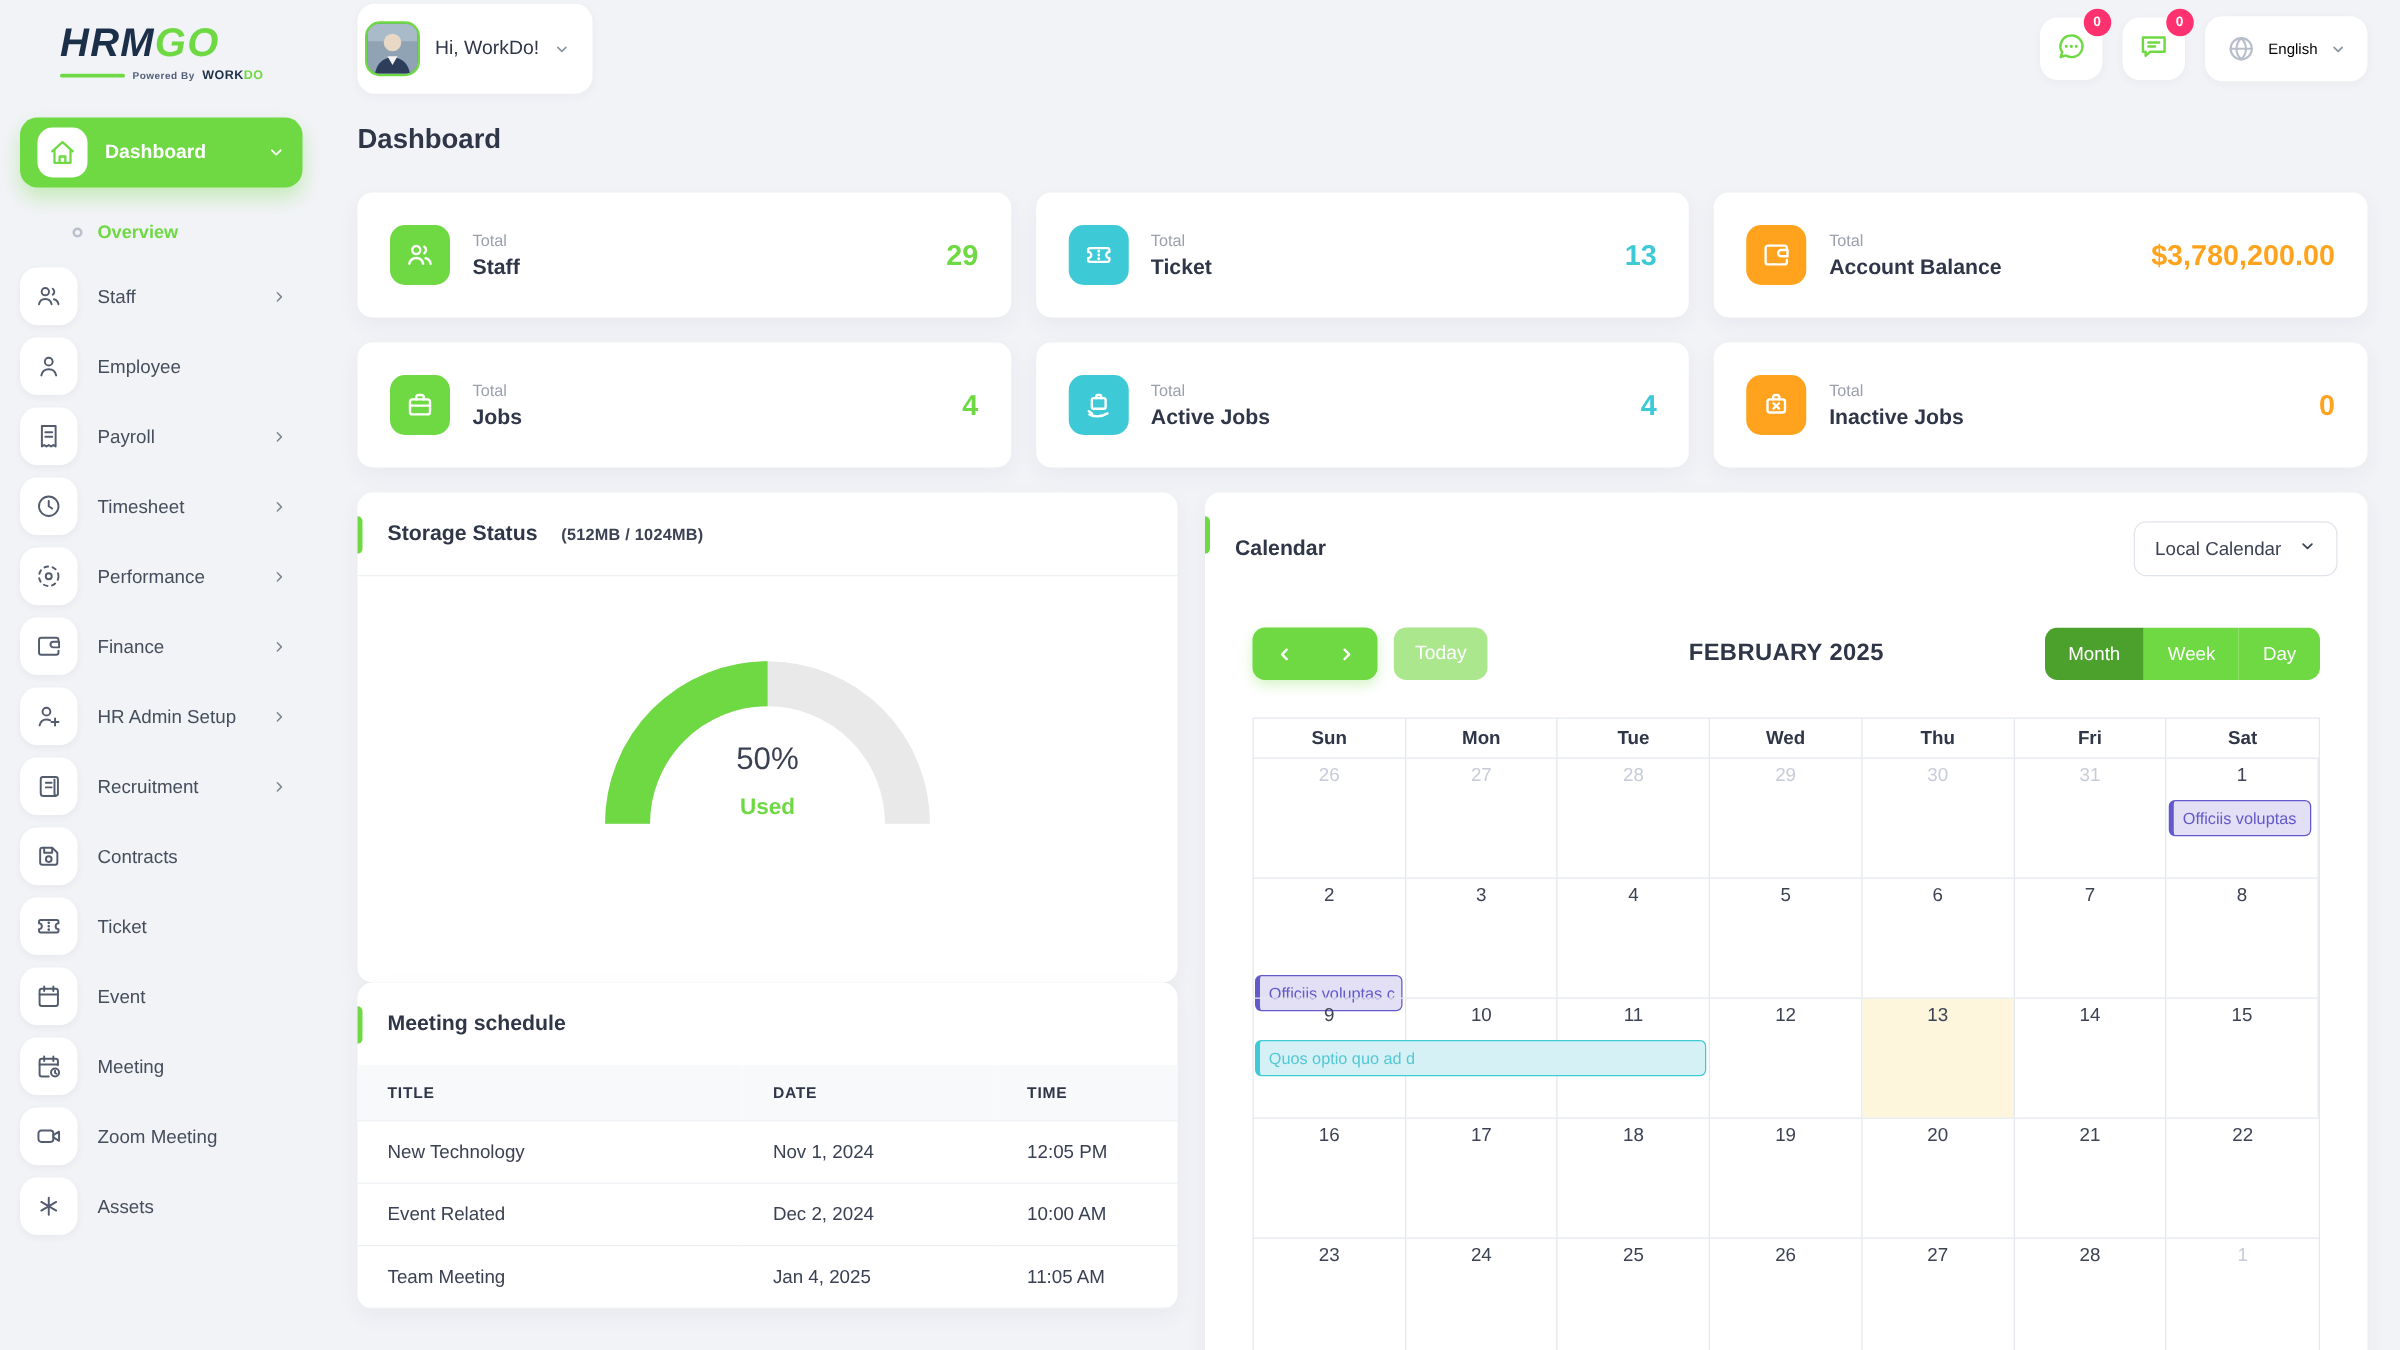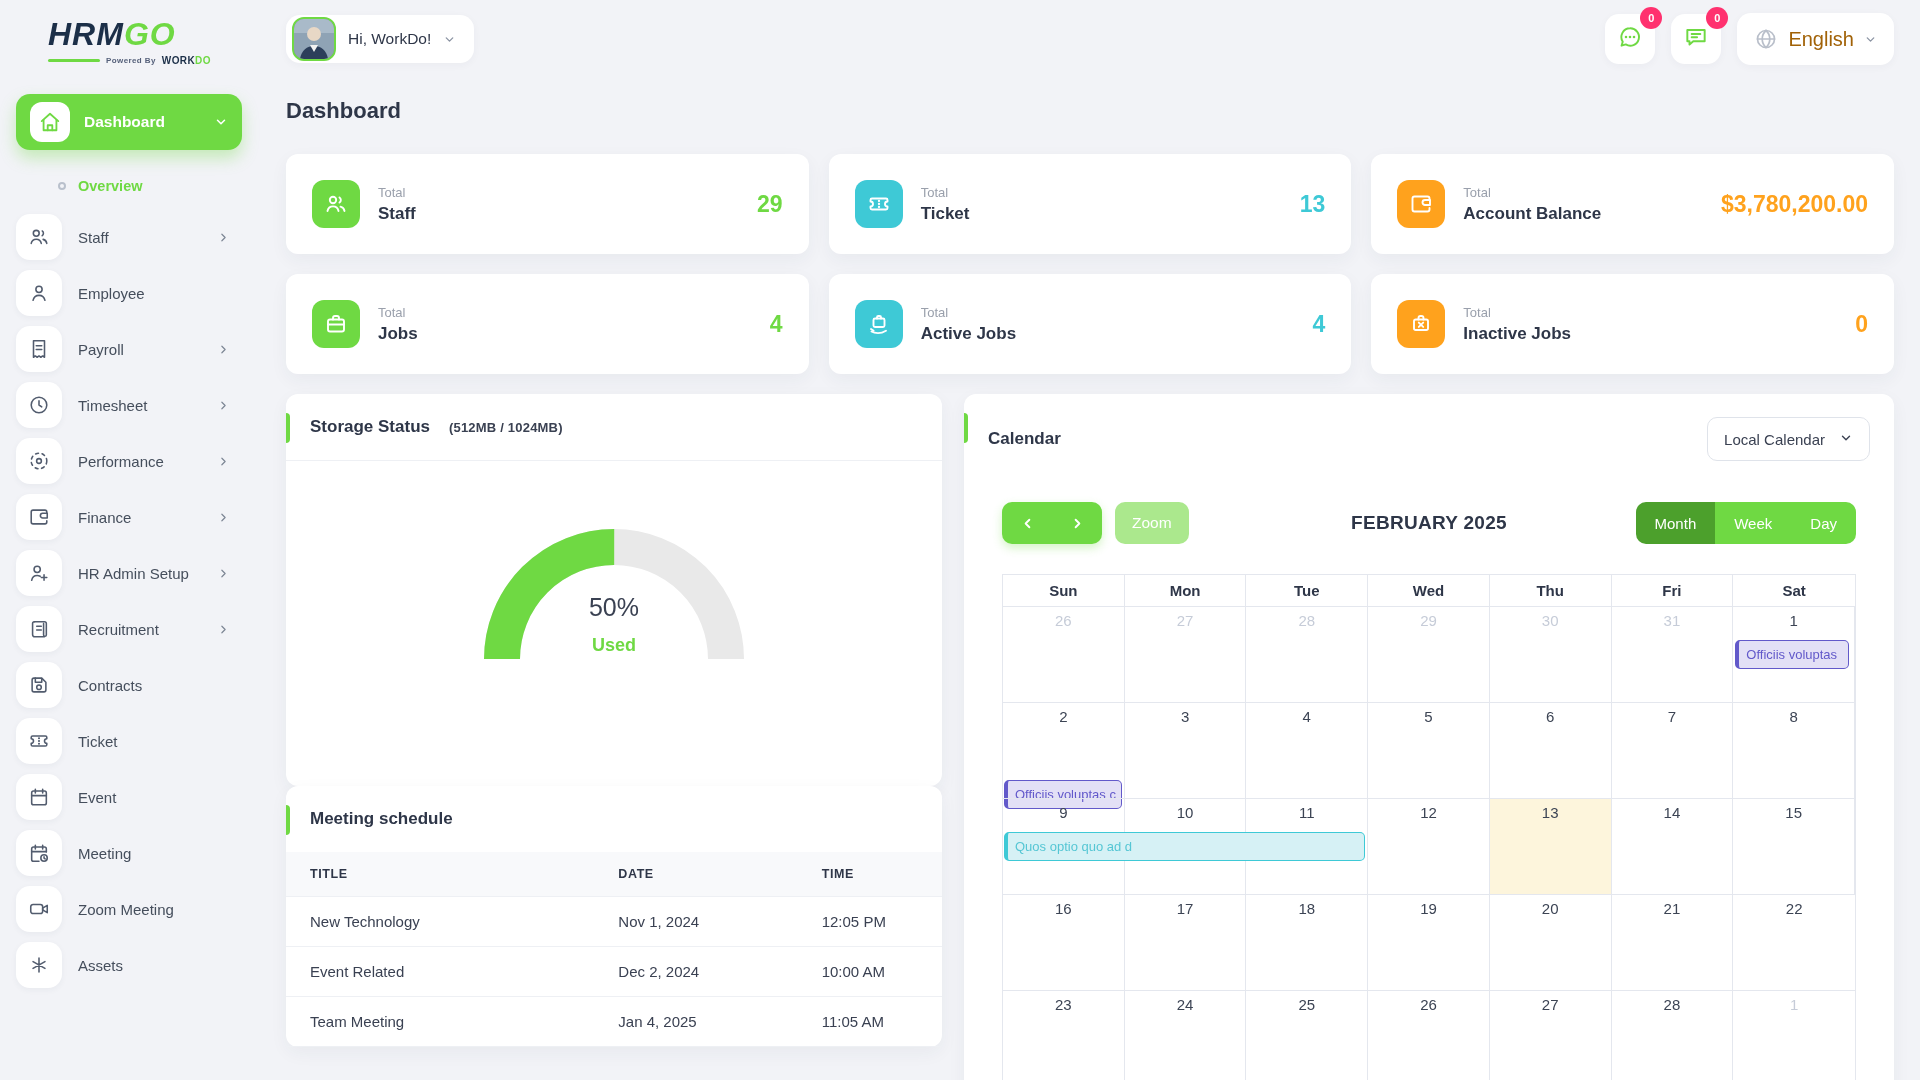--- a/index.html
+++ b/index.html
@@ -22,30 +22,30 @@
   .side-active .chev{margin-left:auto;display:grid;place-items:center}
   .side-sub{display:flex;align-items:center;gap:12px;height:47px;padding:0 28px 0 58px;font-size:14.5px;color:#545d69;cursor:pointer}
   .side-sub .dot{width:8px;height:8px;border:2px solid #b9c0cc;border-radius:50%;flex:none}
   .side-sub.active{color:#6fd943;font-weight:700}
   .side-sub .chev,.side-item .chev{margin-left:auto;color:#7d8694;display:grid;place-items:center}
   .side-item{display:flex;align-items:center;gap:16px;height:56px;padding:0 28px 0 16px;font-size:15px;font-weight:500;color:#454e5c;cursor:pointer}
   .side-item .ibox{width:46px;height:46px;background:#fff;border-radius:14px;display:grid;place-items:center;color:#525c6e;box-shadow:0 2px 6px rgba(40,50,70,.05);flex:none}
 
   
   .topbar{position:absolute;left:258px;right:0;top:0;height:78px;display:flex;align-items:center;padding:0 26px 0 28px}
-  .user-pill{display:flex;align-items:center;gap:12px;background:#fff;border-radius:14px;padding:0 18px 0 6px;height:48px;cursor:pointer;box-shadow:0 2px 8px rgba(40,50,70,.04)}
+  .user-pill{display:flex;align-items:center;gap:12px;background:#fff;border-radius:14px;padding:0 18px 0 6px;height:72px;cursor:pointer;box-shadow:0 2px 8px rgba(40,50,70,.04)}
   .avatar{width:44px;height:44px;border-radius:12px;border:2px solid #6fd943;overflow:hidden;background:#7a8b9c;flex:none}
   .user-name{font-size:15.5px;color:#2e3648}
   .user-pill .chev,.lang-pill .chev{color:#8a93a2;display:grid;place-items:center}
   .top-right{margin-left:auto;display:flex;align-items:center;gap:16px}
   .icon-btn{position:relative;width:50px;height:50px;background:#fff;border-radius:14px;display:grid;place-items:center;color:#6fd943;cursor:pointer;box-shadow:0 2px 8px rgba(40,50,70,.04)}
   .badge{position:absolute;top:-7px;right:-7px;min-width:22px;height:22px;border-radius:11px;background:#ff316f;color:#fff;font-size:11px;font-weight:700;display:grid;place-items:center;padding:0 4px}
   .lang-pill{display:flex;align-items:center;gap:10px;background:#fff;border-radius:14px;height:52px;padding:0 17px;cursor:pointer;box-shadow:0 2px 8px rgba(40,50,70,.04)}
   .lang-pill .globe{color:#b9bfca;display:grid;place-items:center}
-  .lang-label{color:#a16207;font-size:20px}
+  .lang-label{color:#000000;font-size:12px}
 
   
   .main{position:absolute;left:258px;top:78px;right:0;bottom:0;padding:0 26px 0 28px}
   .page-title{font-size:22px;font-weight:700;margin:20px 0 30px;color:#2e3648}
   .stats-grid{display:grid;grid-template-columns:repeat(3,1fr);gap:20px}
   .stat-card{background:#fff;border-radius:12px;height:100px;display:flex;align-items:center;padding:0 26px;box-shadow:0 6px 18px rgba(46,57,78,.05)}
   .s-ibox{width:48px;height:48px;border-radius:12px;display:grid;place-items:center;color:#fff;flex:none}
   .s-meta{margin-left:18px}
   .s-top{font-size:13px;color:#9aa0ac}
   .s-name{font-size:17px;font-weight:700;margin-top:4px;color:#2e3648}
@@ -511,21 +511,21 @@
               <svg width="15" height="15" viewBox="0 0 24 24" fill="none" stroke="currentColor" stroke-width="3" stroke-linecap="round" stroke-linejoin="round">
                 <path d="M15 6l-6 6 6 6"></path>
               </svg>
             </button>
           <button class="nav-btn">
               <svg width="15" height="15" viewBox="0 0 24 24" fill="none" stroke="currentColor" stroke-width="3" stroke-linecap="round" stroke-linejoin="round">
                 <path d="M9 6l6 6-6 6"></path>
               </svg>
             </button>
         </div>
-        <button class="today-btn">Zoom</button>
+        <button class="today-btn">Today</button>
         <div class="view-group">
             <button class="view-btn active">Month</button>
             <button class="view-btn">Week</button>
             <button class="view-btn">Day</button>
           </div>
       </div>
       <div class="cal-grid">
         <div class="cal-dow">
             <div class="dow">Sun</div>
             <div class="dow">Mon</div>

